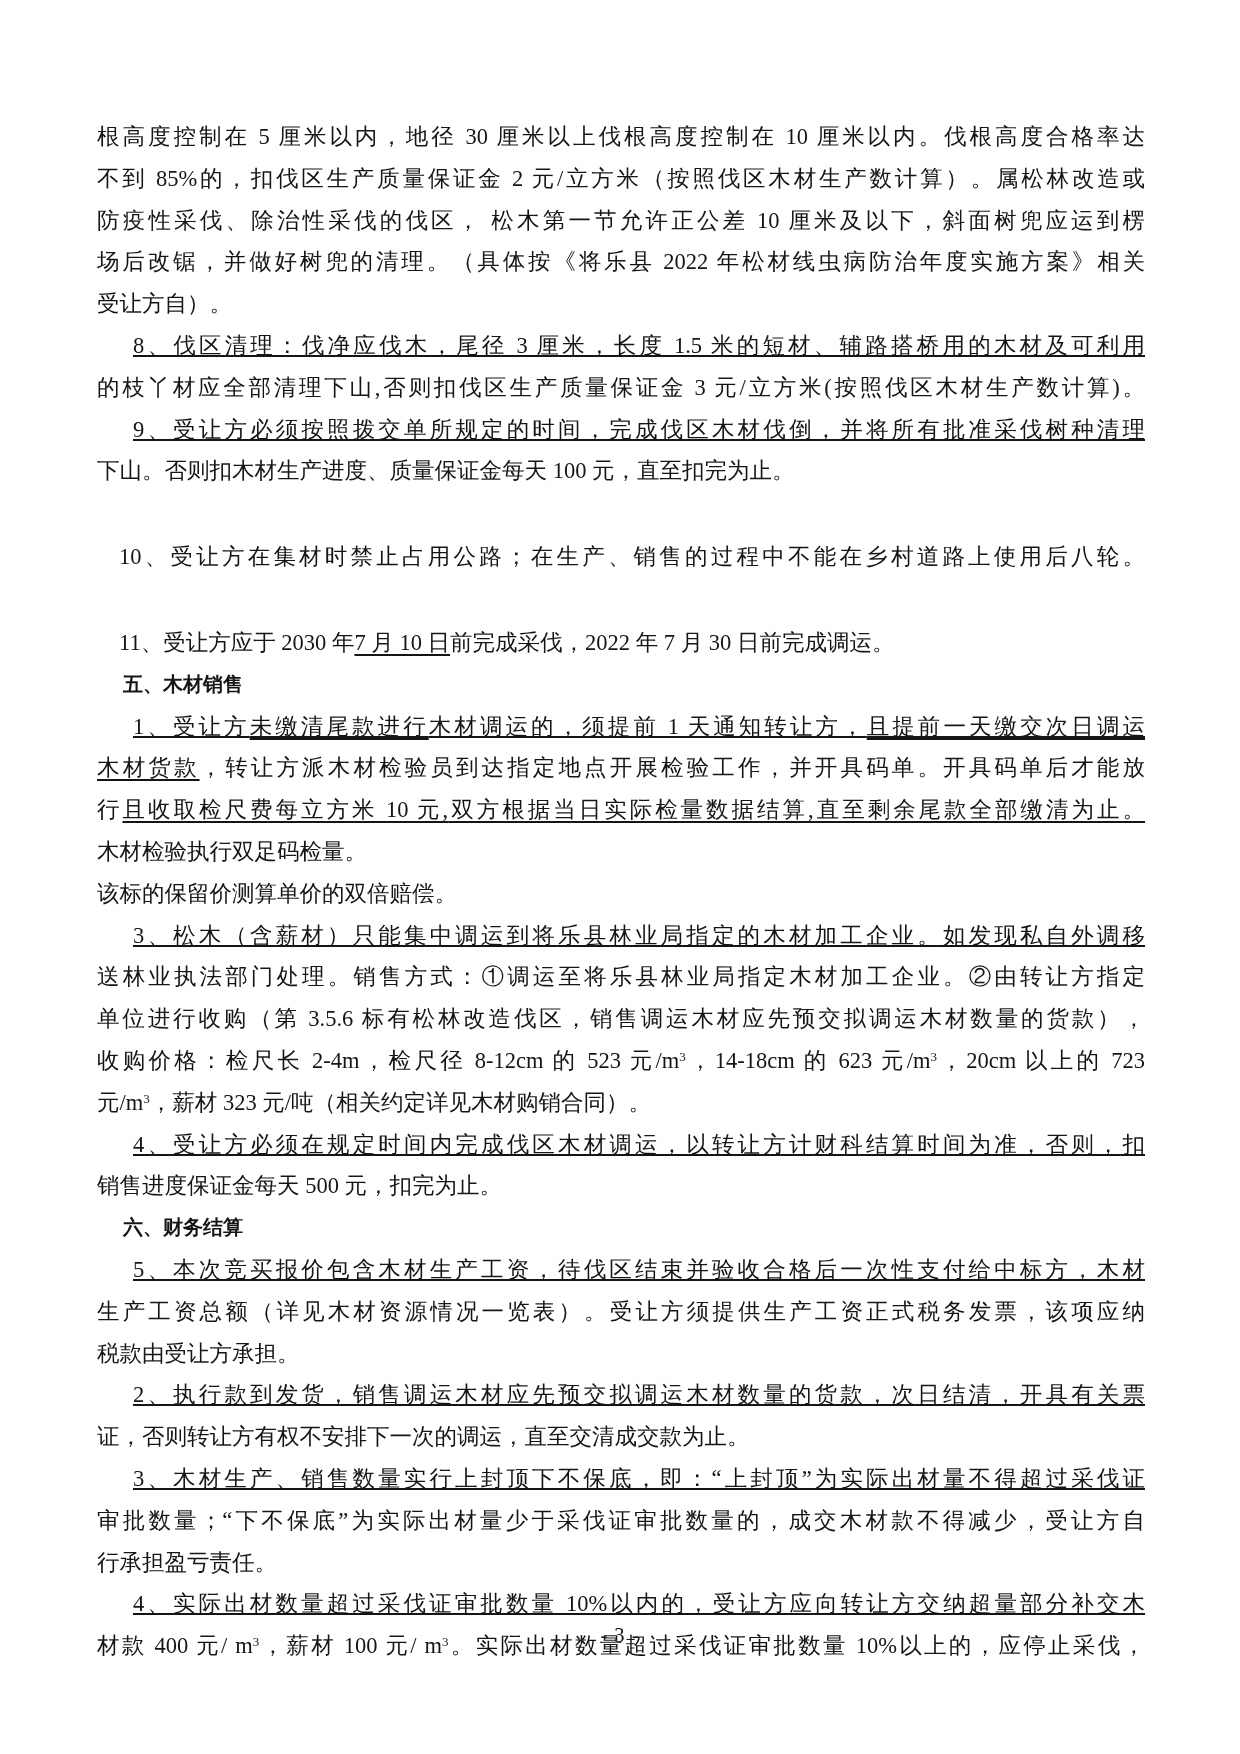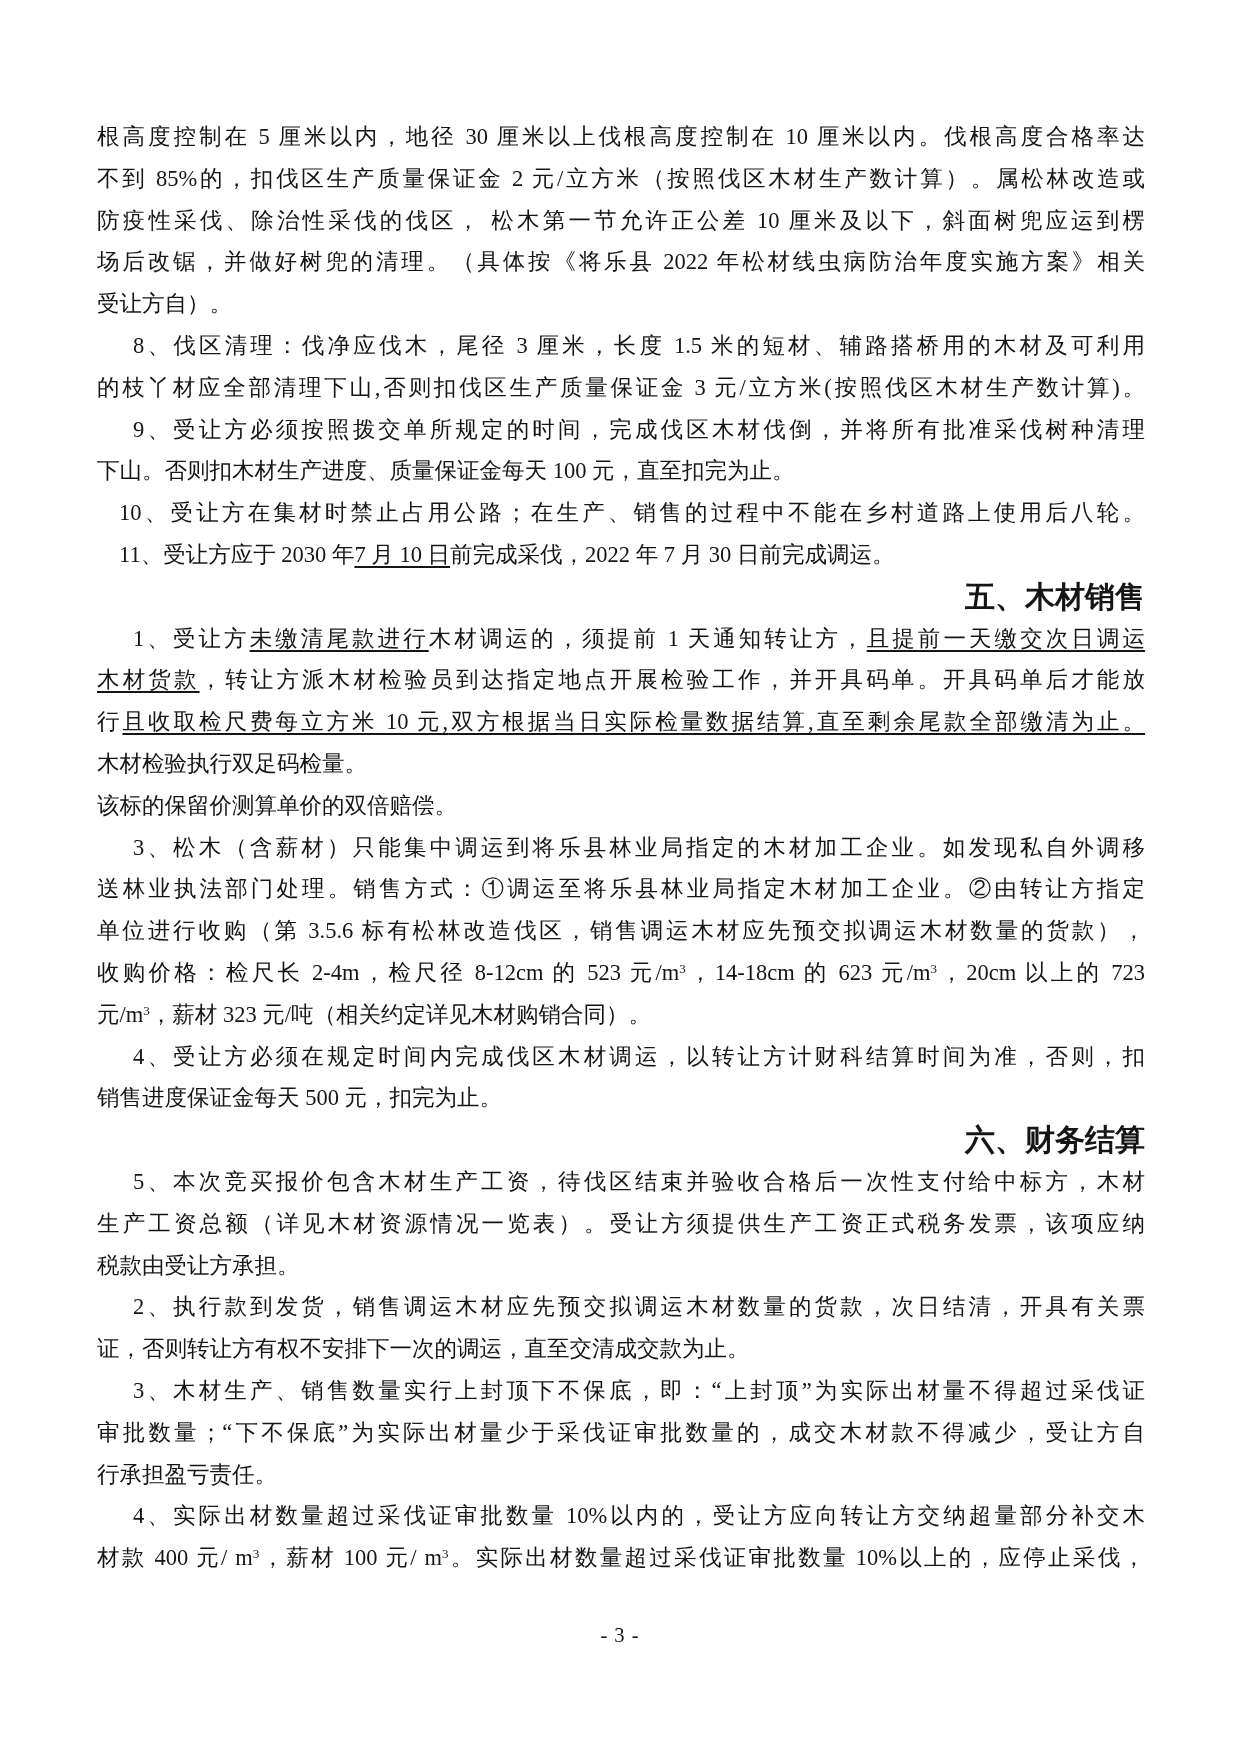--- a/index.html
+++ b/index.html
@@ -14,28 +14,27 @@
   .body-text{
     position:absolute;left:97px;top:116px;width:1048px;
   }
   .line{
     height:41.8px;line-height:41.8px;
     font-size:22.5px;
     text-align:left;
     white-space:normal;
   }
   .line.just{text-align:justify;text-align-last:justify;}
-  .line.i1{padding-left:36px;}
-  .line.i2{padding-left:22px;}
+  .line.i1{padding-left:36px;text-decoration:underline;}
+  .line.i2{padding-left:22px;margin-top:44px;}
   .line.head{
     padding-left:26px;
     font-weight:700;
     font-family:"Liberation Sans","DejaVu Sans",sans-serif;
-    font-size:30px;
-    text-align:right;
+    font-size:20px;
   }
   .u{text-decoration:underline;text-underline-offset:4px;text-decoration-thickness:1.5px;text-align:right;}
   .sup{font-size:13px;vertical-align:7px;line-height:0;}
   .footer{
     position:absolute;left:0;top:1624px;width:100%;
     text-align:center;
     font-size:20.5px;
     letter-spacing:1px;
   }
 </style>

